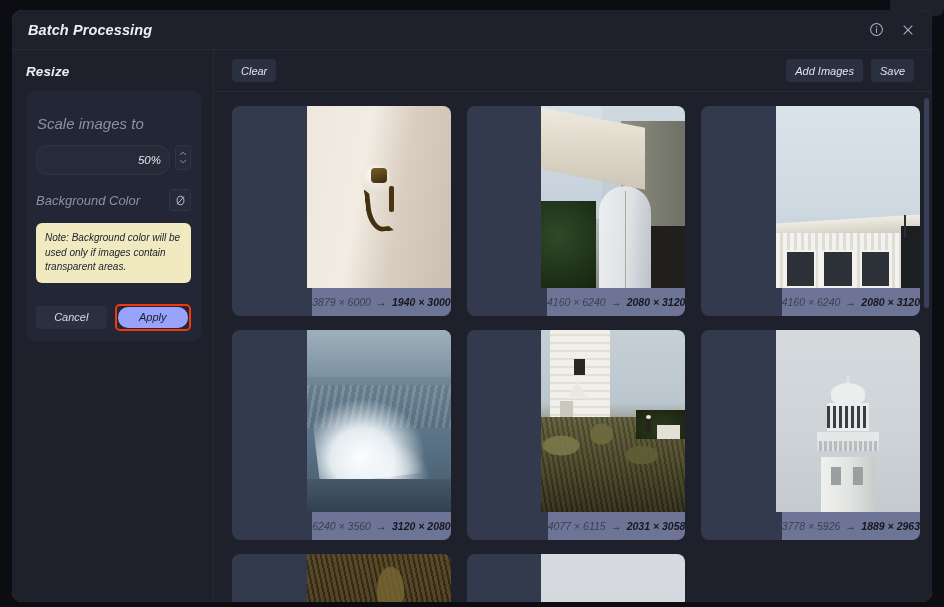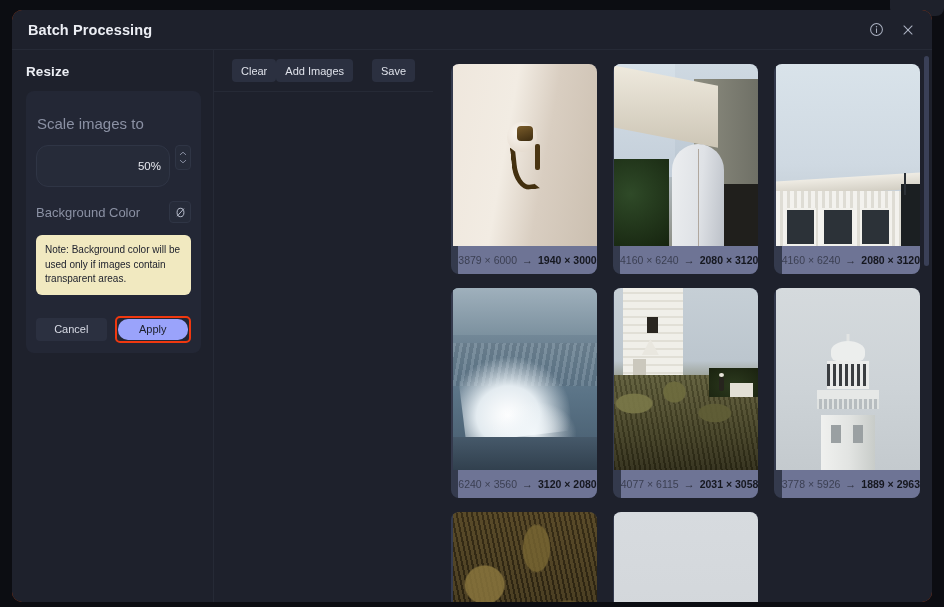--- a/index.html
+++ b/index.html
@@ -33,20 +33,21 @@
   
   .window {
     position: absolute;
     left: 12px;
     top: 10px;
     width: 920px;
     height: 592px;
     background: #c2410c;
     border-radius: 10px;
     overflow: hidden;
+    font-style: italic;
   }
 
   
   .titlebar {
     position: relative;
     height: 40px;
     background: #1e212c;
     border-bottom: 1px solid #262a36;
     display: flex;
     align-items: center;
@@ -136,21 +137,21 @@
   }
 
   
   .num-row {
     display: flex;
     align-items: stretch;
     gap: 5px;
   }
   .num-input {
     flex: 1;
-    height: 42px;
+    height: 30px;
     background: #262b39;
     border: 1px solid #2f3545;
     border-radius: 12px;
     display: flex;
     align-items: center;
     justify-content: flex-end;
     padding-right: 8px;
     font-size: 11.5px;
     color: #e6e8ef;
     cursor: text;
@@ -242,21 +243,21 @@
     align-items: center;
     justify-content: center;
     font-size: 11px;
     cursor: pointer;
   }
 
   
   .content {
     flex: 1;
     display: flex;
-    flex-direction: row;
+    flex-direction: column;
     background: #1e212c;
     min-width: 0;
   }
   .toolbar {
     height: 42px;
     flex: none;
     display: flex;
     align-items: center;
     padding: 0 18px;
     border-bottom: 1px solid #262a36;
@@ -268,21 +269,21 @@
     background: #2b3040;
     color: #dfe2ea;
     font-size: 11px;
     display: flex;
     align-items: center;
     cursor: pointer;
   }
   .tb-right {
     margin-left: auto;
     display: flex;
-    gap: 19px;
+    gap: 8px;
   }
 
   
   .grid-scroll {
     flex: 1;
     overflow: hidden;
     padding: 14px 12px 0 18px;
     position: relative;
   }
   .grid {

